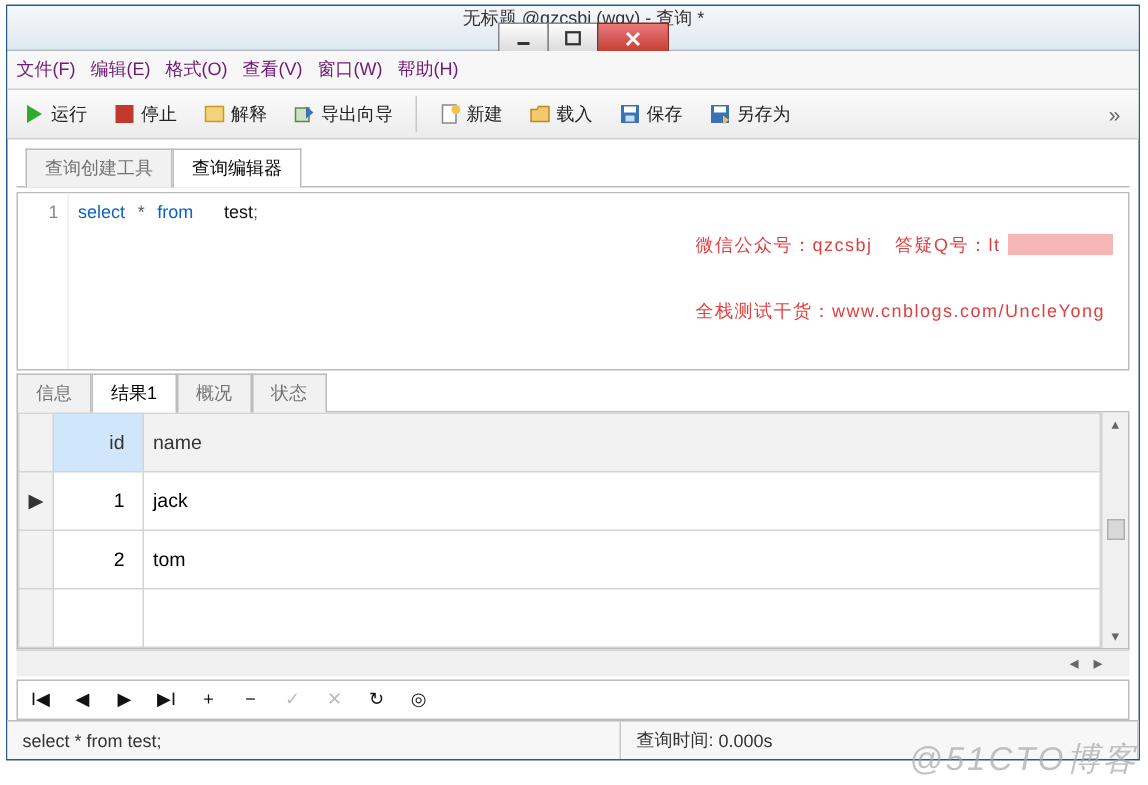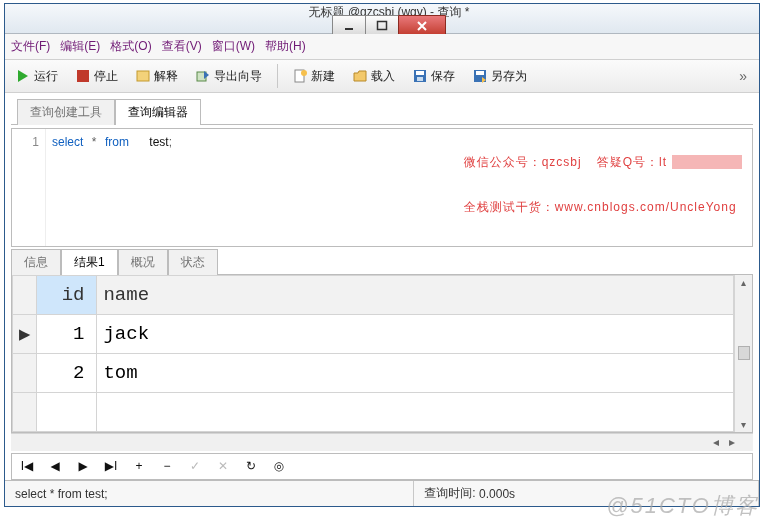--- a/index.html
+++ b/index.html
@@ -36,21 +36,21 @@
   .ident { color:#111;margin-left:12px; }
   
   .wm { position:absolute; right:10px; bottom:6px; color:#e04040; font-family: SimSun, serif; font-size:16px; text-align:left; line-height:22px; letter-spacing:1px;}
   .wm .blk { display:inline-block; width:70px; height:14px; background:#f5b6b6; vertical-align:middle; }
   
   .results { flex:1; display:flex; flex-direction:column; margin:2px 6px 0 6px; }
   .rtabs { height:26px; display:flex; align-items:flex-end; border-bottom:1px solid #bcbcbc; }
   .rtabs .tab { font-size:12px; }
   .grid-wrap { flex:1; border:1px solid #bcbcbc; border-top:none; display:flex; }
   .grid { flex:1; border-collapse:collapse; }
-  .grid th, .grid td { border:1px solid #d4d4d4; padding:3px 6px; text-align:left; font-size:19px; height:39px;font-family:Liberation Mono, monospace;}
+  .grid th, .grid td { border:1px solid #d4d4d4; padding:3px 6px; text-align:left; font-size:13px; height:39px;}
   .grid thead th { background:#f2f2f2; font-weight:normal; color:#333; }
   .grid .rowhead { width:18px; background:#f2f2f2; border:1px solid #d4d4d4; text-align:center; color:#333;}
   .grid .col-id { width:60px; text-align:right; padding-right:12px; }
   .grid .idhead { background:#cfe6fb !important; }
   .vscroll { width:18px; background:#f0f0f0; border-left:1px solid #d4d4d4; display:flex; flex-direction:column; align-items:center; justify-content:space-between; padding:2px 0;}
   .vscroll .arrow { color:#666; font-size:10px; }
   .vscroll .grip { width:12px; height:14px; background:#d8d8d8; border:1px solid #b0b0b0; }
   .hscroll { height:18px; border-top:1px solid #d4d4d4; background:#f0f0f0; display:flex; align-items:center; justify-content:flex-end; padding:0 18px 0 4px; color:#666; }
   
   .navbar { height:28px; border:1px solid #bcbcbc; margin:2px 6px 0 6px; display:flex; align-items:center; gap:14px; padding:0 8px; color:#111; font-size:15px; background:#fff;}

